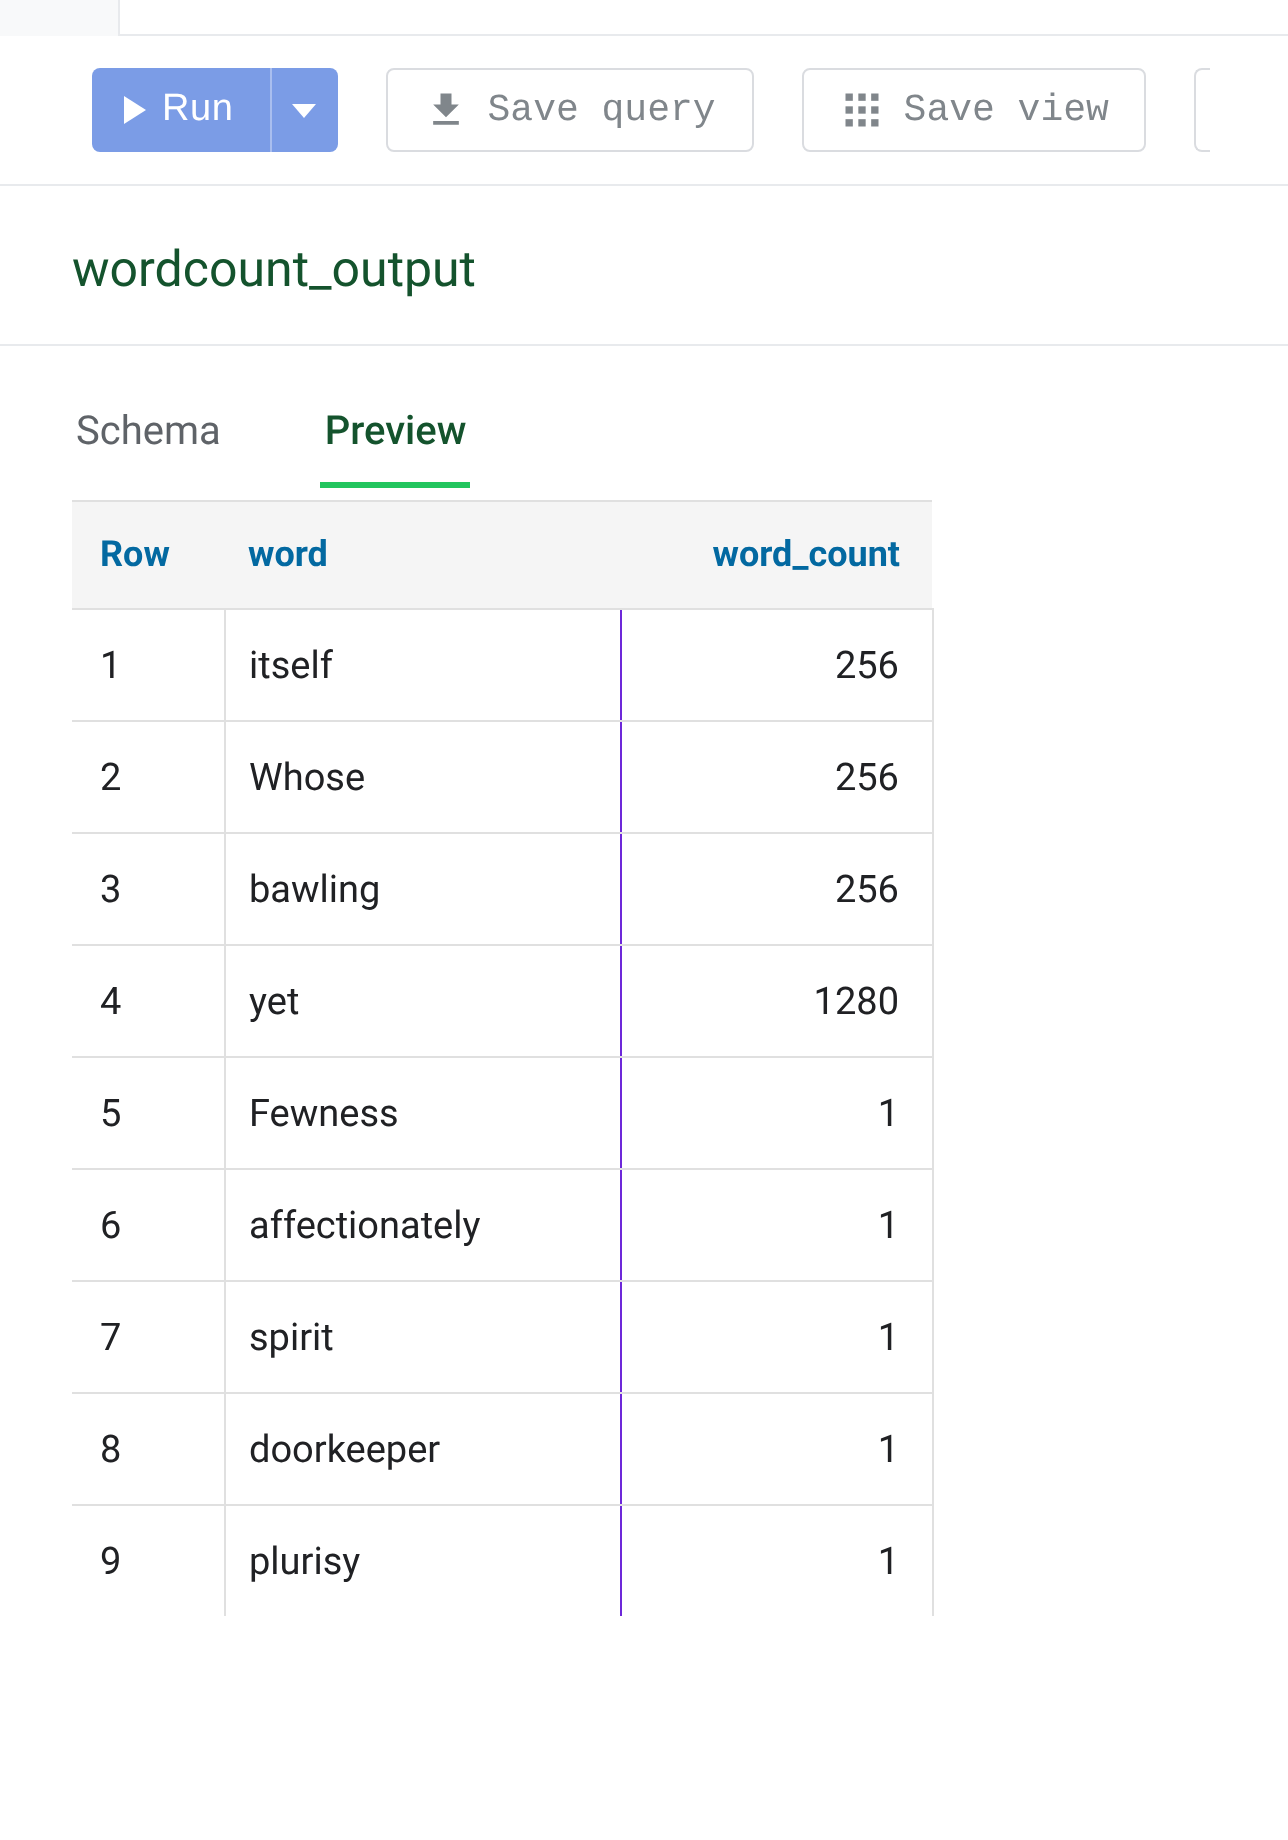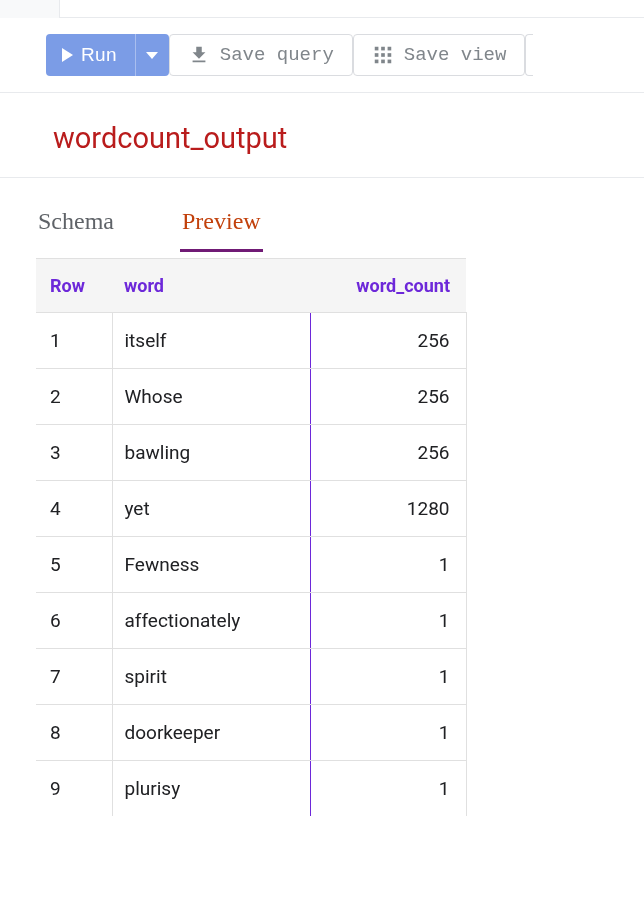--- a/index.html
+++ b/index.html
@@ -17,21 +17,21 @@
     }
     .top-stub .tab-stub {
       width: 60px;
       height: 18px;
       border-right: 1px solid #e8eaed;
       background: #f8f9fa;
     }
 
     .toolbar {
       display: flex;
-      gap: 0;
+      gap: 24px;
       padding: 16px 0 16px 46px;
       border-bottom: 1px solid #e8eaed;
       align-items: center;
     }
 
     .btn-run-group {
       display: flex;
       align-items: stretch;
       height: 42px;
       border-radius: 4px;
@@ -94,55 +94,52 @@
       border-radius: 4px 0 0 4px;
       background: #fff;
     }
     .btn-secondary svg { flex-shrink: 0; }
 
     .title-bar {
       padding: 28px 0 22px 36px;
       border-bottom: 1px solid #e8eaed;
     }
     .title-bar h1 {
-      font-size: 29px;
+      font-size: 25px;
       font-weight: 400;
-      color: #b91c1c;
-      margin-left: 17px;
+      color: #14532d;
     }
 
     .tabs {
       display: flex;
       gap: 48px;
       padding: 30px 0 0 36px;
     }
     .tab {
-      font-size: 24px;
+      font-size: 20px;
       color: #5f6368;
       padding: 0 2px 14px 2px;
       cursor: pointer;
       font-weight: 400;
-      font-family: Liberation Serif, serif;
     }
     .tab.active {
-      color: #c2410c;
-      border-bottom: 3px solid #701a75;
+      color: #14532d;
+      border-bottom: 3px solid #22c55e;
       font-weight: 500;
-      margin-left: 16px;
     }
 
     .table-wrap {
       padding: 6px 0 0 36px;
     }
     table { border-collapse: collapse; }
     th {
       background: #f5f5f5;
       font-weight: 700;
       font-size: 18px;
-      color: #6d28d9;
+      color: #0369a1;
       padding: 16px 12px;
       border-top: 1px solid #e0e0e0;
       border-bottom: 1px solid #e0e0e0;
     }
     th.c-row { text-align: left; width: 76px; padding-left: 14px;}
     th.c-word { text-align: left; width: 198px; }
     th.c-count { text-align: right; width: 156px; padding-right: 16px;}
     td {
       font-size: 19px;
       color: #202124;

